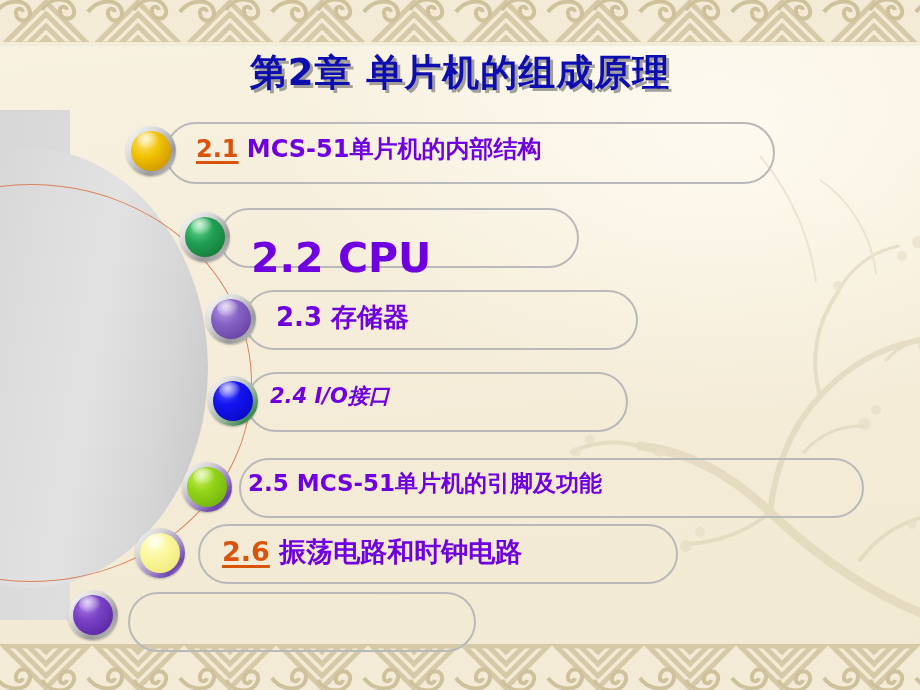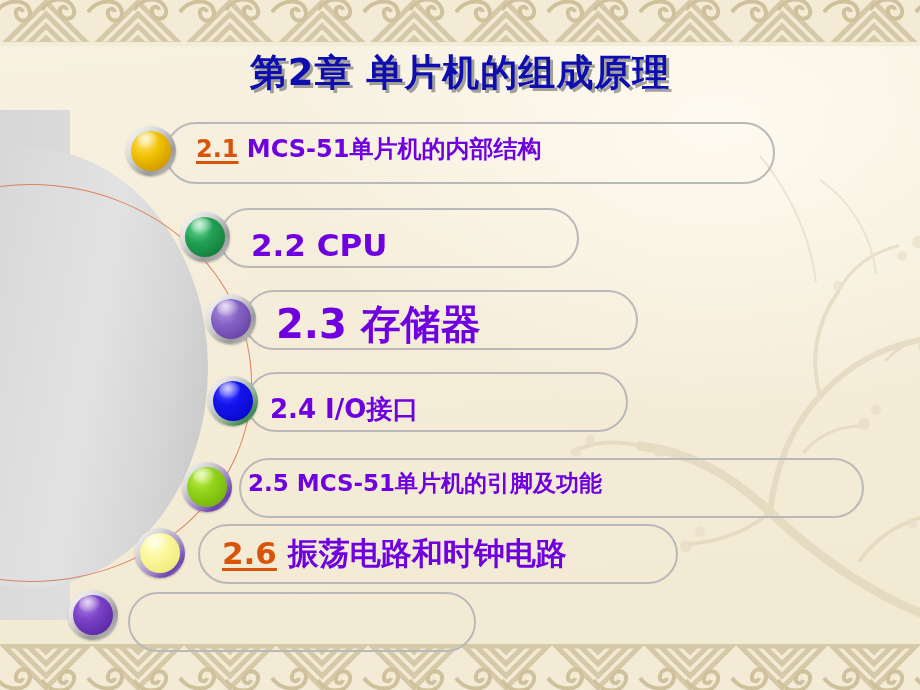--- a/index.html
+++ b/index.html
@@ -228,61 +228,61 @@
   <div class="label cjk" style="left:196px; top:137px; font-size:24px;">
     <span class="num">2.1</span><span> MCS-51单片机的内部结构</span>
   </div>
 
   <div class="pill" style="left:219px; top:208px; width:360px; height:60px;"></div>
   <div class="bullet" style="left:180px; top:212px; width:50px; height:50px;">
     <div class="ring"></div>
     <div class="inner" style="background:radial-gradient(circle at 34% 28%, #67d98f 0%, #22a055 38%, #15803c 78%, #0d5a29 100%);"></div>
     <div class="gloss"></div>
   </div>
-  <div class="label cjk" style="left:251px; top:230px; font-size:31px;text-align:center;">
+  <div class="label cjk" style="left:251px; top:238px; font-size:41px;text-align:center;">
     <span class="num-plain">2.2</span><span> CPU</span>
   </div>
 
   <div class="pill" style="left:244px; top:290px; width:394px; height:60px;"></div>
   <div class="bullet" style="left:206px; top:294px; width:50px; height:50px;">
     <div class="ring"></div>
     <div class="inner" style="background:radial-gradient(circle at 34% 28%, #b69ae0 0%, #8461c4 38%, #6b46a8 78%, #4d2f80 100%);"></div>
     <div class="gloss"></div>
   </div>
-  <div class="label cjk" style="left:276px; top:304px; font-size:40px;">
+  <div class="label cjk" style="left:276px; top:304px; font-size:26px;">
     <span class="num-plain">2.3</span><span> 存储器</span>
   </div>
 
   <div class="pill" style="left:246px; top:372px; width:382px; height:60px;"></div>
   <div class="bullet" style="left:208px; top:376px; width:50px; height:50px;">
     <div class="ring" style="background:linear-gradient(135deg,#ffffff 0%,#d4d4d4 32%,#8fae93 62%,#3f8a52 82%,#cccccc 100%);"></div>
     <div class="inner" style="background:radial-gradient(circle at 34% 26%, #5a5aff 0%, #1414f0 34%, #0b0bd2 72%, #0505a0 100%);"></div>
     <div class="gloss"></div>
   </div>
-  <div class="label cjk" style="left:270px; top:396px; font-size:26px;">
+  <div class="label cjk" style="left:270px; top:386px; font-size:21px;font-style:italic;">
     <span class="num-plain">2.4</span><span>  I/O接口</span>
   </div>
 
   <div class="pill" style="left:239px; top:458px; width:625px; height:60px;"></div>
   <div class="bullet" style="left:182px; top:462px; width:50px; height:50px;">
     <div class="ring" style="background:linear-gradient(135deg,#ffffff 0%,#d4d4d4 30%,#9d86c4 60%,#6a3fae 80%,#cccccc 100%);"></div>
     <div class="inner" style="background:radial-gradient(circle at 34% 28%, #c4ef55 0%, #92d41a 36%, #78b80f 76%, #538209 100%);"></div>
     <div class="gloss"></div>
   </div>
   <div class="label cjk" style="left:248px; top:472px; font-size:23px;">
     <span class="num-plain">2.5</span><span> MCS-51单片机的引脚及功能</span>
   </div>
 
   <div class="pill" style="left:198px; top:524px; width:480px; height:60px;"></div>
   <div class="bullet" style="left:135px; top:528px; width:50px; height:50px;">
     <div class="ring" style="background:linear-gradient(135deg,#ffffff 0%,#d4d4d4 30%,#a28cc6 60%,#6f45b2 80%,#cccccc 100%);"></div>
     <div class="inner" style="background:radial-gradient(circle at 34% 28%, #ffffcf 0%, #fbf69a 40%, #f1ea7d 80%, #ddd45e 100%);"></div>
     <div class="gloss"></div>
   </div>
-  <div class="label cjk" style="left:222px; top:538px; font-size:31px;">
+  <div class="label cjk" style="left:222px; top:538px; font-size:27px;">
     <span class="num">2.6</span><span> 振荡电路和时钟电路</span>
   </div>
 
   <div class="pill" style="left:128px; top:592px; width:348px; height:60px;"></div>
   <div class="bullet" style="left:68px; top:590px; width:50px; height:50px;">
     <div class="ring"></div>
     <div class="inner" style="background:radial-gradient(circle at 34% 28%, #a87ae0 0%, #7a42c8 36%, #5f2ba8 76%, #3f1a78 100%);"></div>
     <div class="gloss"></div>
   </div>
 

